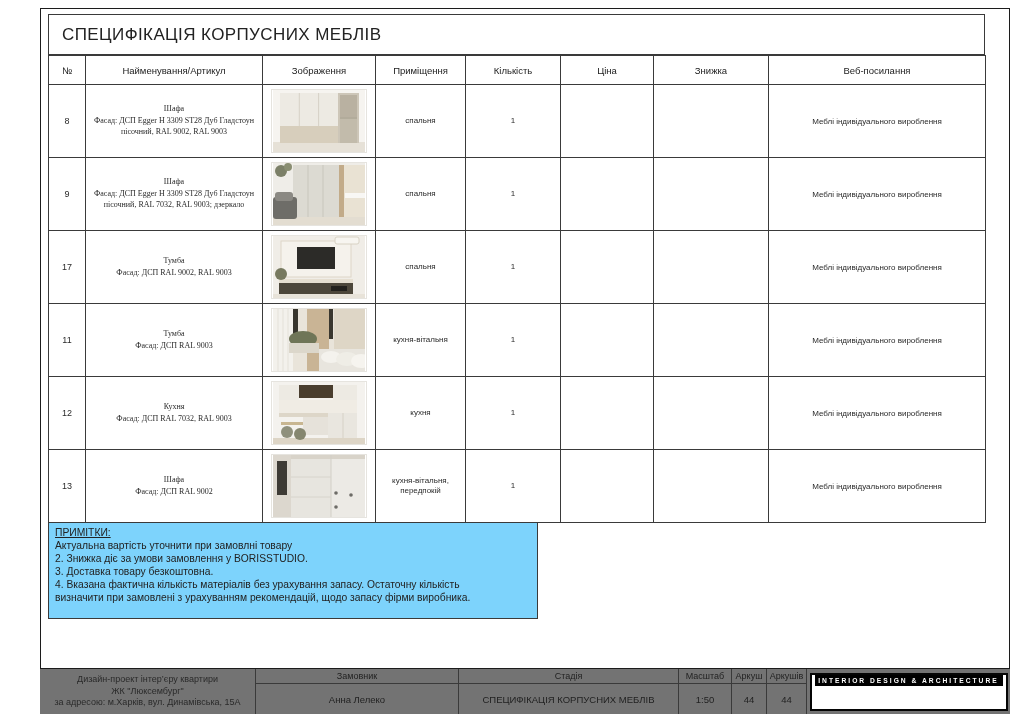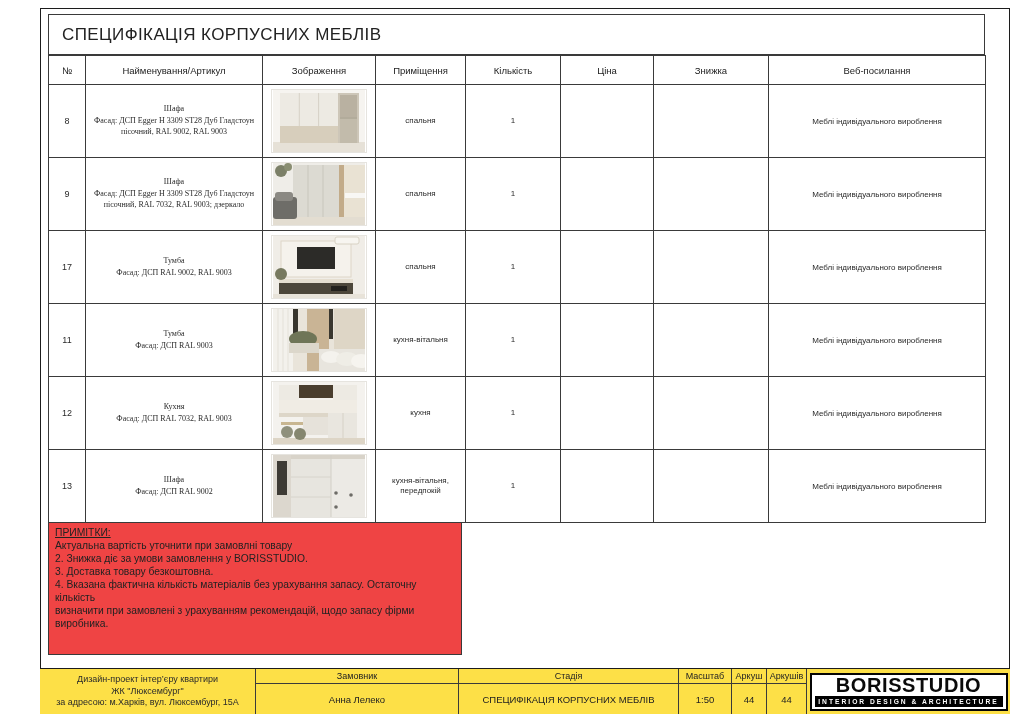--- a/index.html
+++ b/index.html
@@ -17,28 +17,28 @@
   table.spec th{height:28px;font-size:9.5px;font-weight:normal;color:#222;}
   table.spec tr.data-row{height:73px;}
   .cell-num{font-size:9px;}
   .cell-name{font-size:8px;line-height:1.35;padding:0 6px;font-family:Liberation Serif, serif;}
   .cell-name .nm{margin-bottom:1px;}
   .cell-room,.cell-qty{font-size:8px;line-height:1.3;padding:0 3px;}
   .cell-link{font-size:8px;padding:0 8px;border-radius:11px;}
   .photo{width:96px;height:64px;margin:0 auto;background:#fff;border:1px solid #e6e4df;
         box-sizing:border-box;display:flex;align-items:center;justify-content:center;}
   .photo svg{display:block;}
-  .notes-box{position:absolute;left:48px;top:522px;width:414px;box-sizing:border-box;
-        border:1px solid #3a3a3a;background:#ef4444;padding:3px 6px 23px;font-size:10.3px;
+  .notes-box{position:absolute;left:48px;top:522px;width:490px;box-sizing:border-box;
+        border:1px solid #3a3a3a;background:#7dd3fc;padding:3px 6px 14px;font-size:10.3px;
         line-height:1.27;color:#222;}
   .notes-heading{text-decoration:underline;}
   .footer{position:absolute;left:40px;top:668px;width:970px;height:46px;box-sizing:border-box;
         border-top:1.5px solid #1c1c1c;display:grid;
         grid-template-columns:216px 203px 220px 53px 35px 40px 1fr;
-        grid-template-rows:15px 30px;background:#fde047;}
+        grid-template-rows:15px 30px;background:#737373;}
   .fcell{display:flex;align-items:center;justify-content:center;box-sizing:border-box;
         border-right:1px solid #3a3a3a;overflow:hidden;}
   .flabel{font-size:9px;color:#222;border-bottom:1px solid #3a3a3a;}
   .fvalue{font-size:9.5px;color:#222;}
   .f-project{grid-row:1/3;grid-column:1;flex-direction:column;font-size:9px;line-height:1.3;
         text-align:center;}
   .f-logo{grid-row:1/3;grid-column:7;border-right:none;}
   .logo-box{width:198px;height:38px;border:2.5px solid #050505;box-sizing:border-box;
         display:flex;flex-direction:column;justify-content:space-between;background:#fff;}
   .logo-name{font-weight:bold;font-size:20px;line-height:21px;text-align:center;
@@ -273,32 +273,31 @@
     <div>2. Знижка діє за умови замовлення у BORISSTUDIO.</div>
     <div>3. Доставка товару безкоштовна.</div>
     <div>4. Вказана фактична кількість матеріалів без урахування запасу. Остаточну кількість</div>
     <div>визначити при замовлені з урахуванням рекомендацій, щодо запасу фірми виробника.</div>
   </div>
 
   <div class="footer">
     <div class="fcell f-project">
       <div>Дизайн-проект інтер’єру квартири</div>
       <div>ЖК "Люксембург"</div>
-      <div>за адресою: м.Харків, вул. Люксембург, 15А</div>
+      <div>за адресою: м.Харків, вул. Динамівська, 15А</div>
     </div>
     <div class="fcell flabel" style="grid-row:1;grid-column:2">Замовник</div>
     <div class="fcell fvalue" style="grid-row:2;grid-column:2">Анна Лелеко</div>
     <div class="fcell flabel" style="grid-row:1;grid-column:3">Стадія</div>
     <div class="fcell fvalue" style="grid-row:2;grid-column:3">СПЕЦИФІКАЦІЯ КОРПУСНИХ МЕБЛІВ</div>
     <div class="fcell flabel" style="grid-row:1;grid-column:4">Масштаб</div>
     <div class="fcell fvalue" style="grid-row:2;grid-column:4">1:50</div>
     <div class="fcell flabel" style="grid-row:1;grid-column:5">Аркуш</div>
     <div class="fcell fvalue" style="grid-row:2;grid-column:5">44</div>
     <div class="fcell flabel" style="grid-row:1;grid-column:6">Аркушів</div>
     <div class="fcell fvalue" style="grid-row:2;grid-column:6">44</div>
     <div class="fcell f-logo">
       <div class="logo-box">
-        <div class="logo-name">BORISSTUDIO</div>
         <div class="logo-tagline">INTERIOR DESIGN &amp; ARCHITECTURE</div>
       </div>
     </div>
   </div>
 </div>
 
 </body></html>

